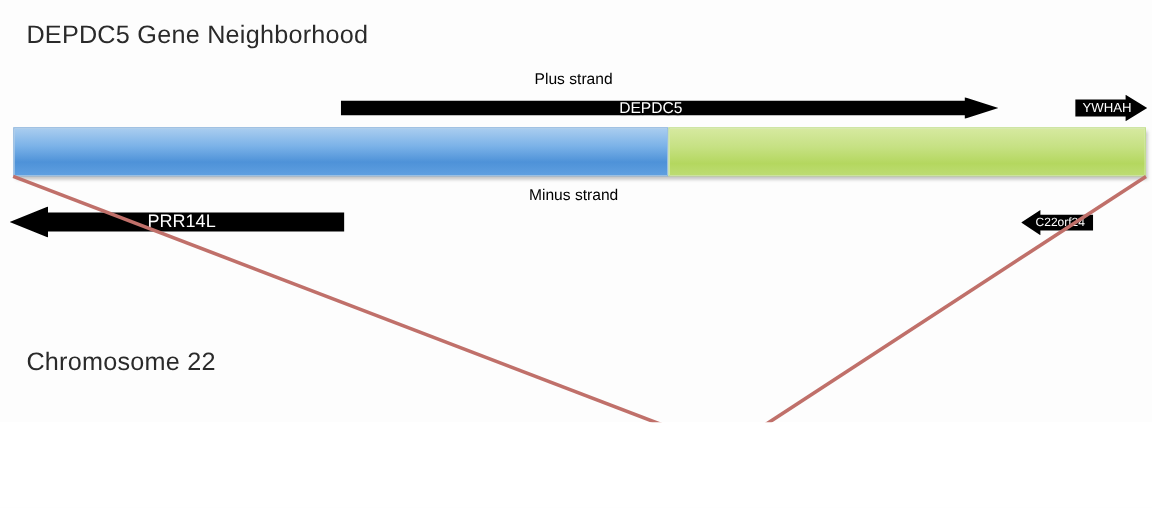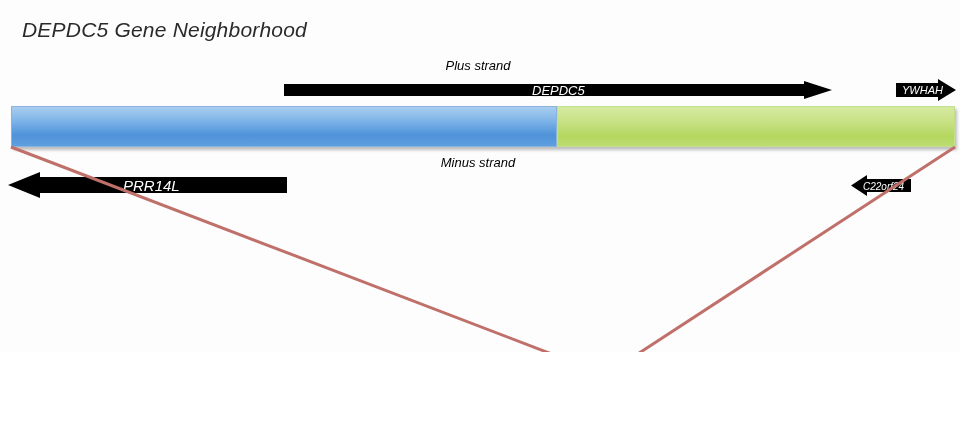--- a/index.html
+++ b/index.html
@@ -9,21 +9,20 @@
   }
   body {
     font-family: "Liberation Sans", sans-serif;
   }
   #stage {
     position: relative;
     width: 960px;
     height: 352px;
     background: #fdfdfd;
     overflow: hidden;
-    font-style: italic;
   }
 
   
   .title {
     position: absolute;
     font-size: 21px;
     color: #2a2a2a;
     letter-spacing: 0.2px;
     white-space: nowrap;
   }
@@ -81,21 +80,21 @@
     position: absolute;
     top: 50%;
     transform: translateY(-50%);
     color: #ffffff;
     font-size: 13px;
     white-space: nowrap;
     text-shadow: 0 1px 1px rgba(0,0,0,0.7);
   }
 
   #arrow-depdc5 { left: 284px; top: 81px; width: 548px; height: 18px; }
-  #arrow-depdc5 .gene-arrow-label { left: 248px; }
+  #arrow-depdc5 .gene-arrow-label { left: 232px; }
 
   #arrow-ywhah { left: 896px; top: 79px; width: 60px; height: 22px; }
   #arrow-ywhah .gene-arrow-label { left: 6px; font-size: 11px; }
 
   #arrow-prr14l { left: 8px; top: 172px; width: 279px; height: 26px; }
   #arrow-prr14l .gene-arrow-label { left: 115px; font-size: 15px; }
 
   #arrow-c22orf24 { left: 851px; top: 175px; width: 60px; height: 21px; }
   #arrow-c22orf24 .gene-arrow-label { left: 12px; font-size: 10px; }
 
@@ -135,20 +134,21 @@
     box-sizing: border-box;
     background: rgba(255,255,255,0.05);
   }
 </style>
 </head>
 <body>
 
 <div id="stage">
 
   <div class="title" id="gene-title">DEPDC5 Gene Neighborhood</div>
+  <div class="title" id="chrom-title">Chromosome 22</div>
 
   <div class="strand-label" id="plus-strand-label">Plus strand</div>
   <div class="strand-label" id="minus-strand-label">Minus strand</div>
 
   <div id="locus-bar">
     <div class="locus-seg" id="locus-seg-blue"></div>
     <div class="locus-seg" id="locus-seg-green"></div>
   </div>
 
   <div class="gene-arrow" id="arrow-depdc5">

